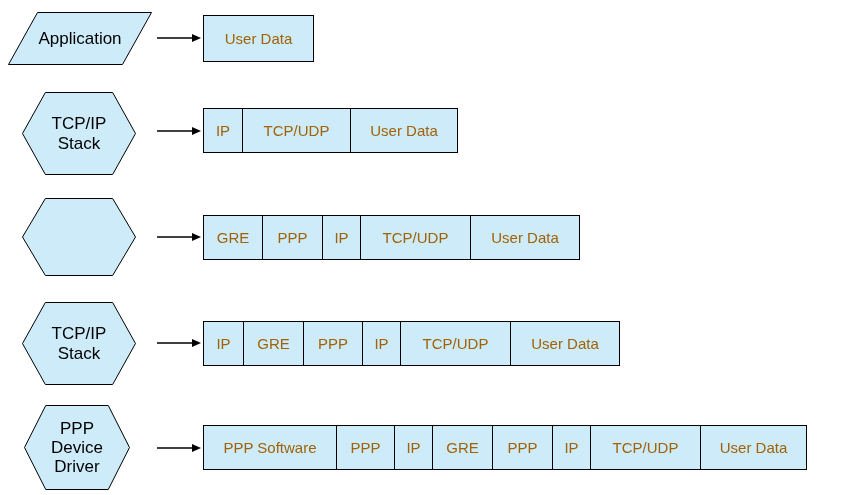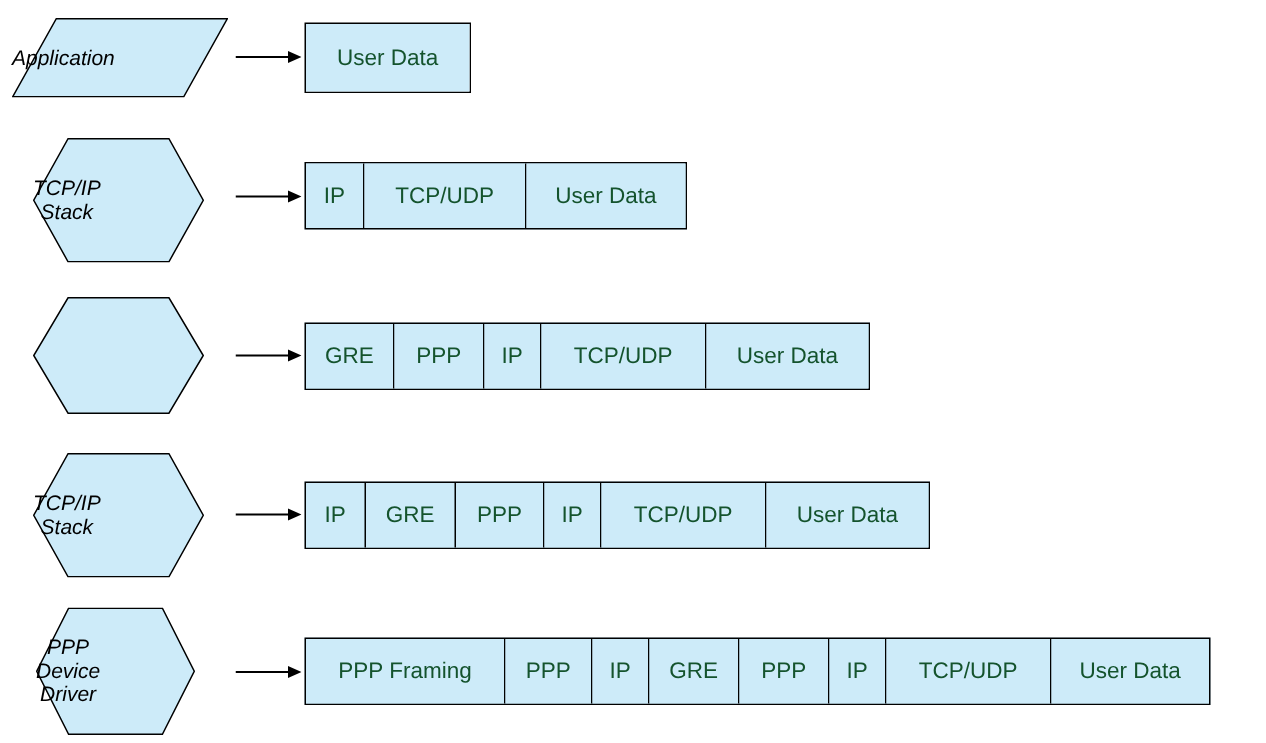--- a/index.html
+++ b/index.html
@@ -21,26 +21,25 @@
     left: 0; top: 0;
     width: 844px;
     height: 495px;
   }
 
   
   .stage {
     position: absolute;
     display: flex;
     align-items: center;
-    justify-content: flex-start;
+    justify-content: center;
     text-align: center;
     line-height: 1.12;
-    font-size: 14px;
+    font-size: 17px;
     color: #000;
-    font-style: italic;
   }
   .stage .stage-svg {
     position: absolute;
     left: 0; top: 0;
   }
   .stage .stage-label {
     position: relative;
     z-index: 2;
     white-space: pre-line;
   }
@@ -58,21 +57,21 @@
     border: 1px solid #000000;
     background: #cdebf9;
     height: 45px;
   }
   .field {
     box-sizing: border-box;
     display: flex;
     align-items: center;
     justify-content: center;
     font-size: 15px;
-    color: #14532d;
+    color: #a16207;
     border-right: 1px solid #000000;
     background: #cdebf9;
     white-space: nowrap;
   }
   .field:last-child {
     border-right: none;
   }
 </style>
 </head>
 <body>
@@ -148,21 +147,21 @@
       </svg>
       <span class="stage-label">PPP
 Device
 Driver</span>
     </div>
     <svg width="44" height="12" viewBox="0 0 44 12" class="arrow" style="left: 157px; top: 442px;">
       <line x1="0" y1="6" x2="36" y2="6" stroke="#000000" stroke-width="1.3"></line>
       <polygon points="35,2 44,6 35,10" fill="#000000"></polygon>
     </svg>
     <div class="packet" style="left: 203px; top: 425px; height: 45px; background: rgb(205, 235, 249); border-color: rgb(0, 0, 0);">
-      <div class="field" style="width: 133px; background: rgb(205, 235, 249);">PPP Framing</div>
+      <div class="field" style="width: 133px; background: rgb(205, 235, 249);">PPP Software</div>
       <div class="field" style="width: 58px; background: rgb(205, 235, 249);">PPP</div>
       <div class="field" style="width: 38px; background: rgb(205, 235, 249);">IP</div>
       <div class="field" style="width: 60px; background: rgb(205, 235, 249);">GRE</div>
       <div class="field" style="width: 60px; background: rgb(205, 235, 249);">PPP</div>
       <div class="field" style="width: 38px; background: rgb(205, 235, 249);">IP</div>
       <div class="field" style="width: 110px; background: rgb(205, 235, 249);">TCP/UDP</div>
       <div class="field" style="width: 105px; background: rgb(205, 235, 249);">User Data</div>
     </div>
   </div>
 

